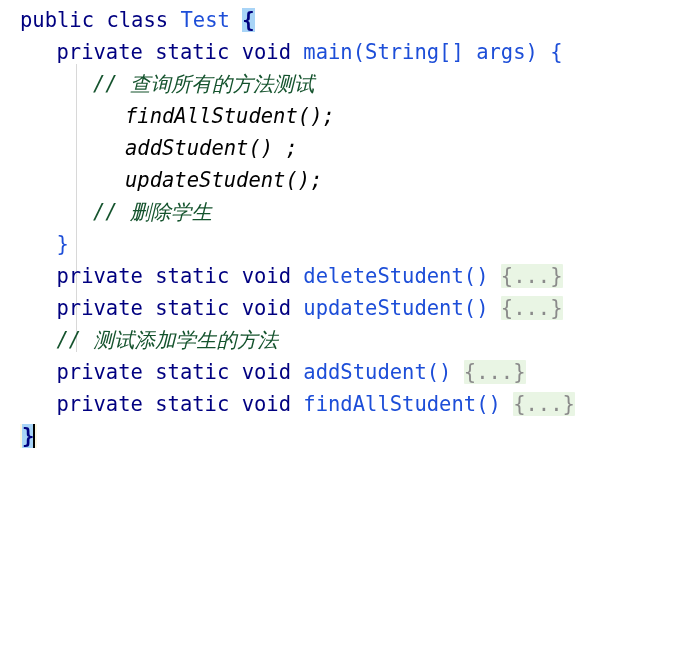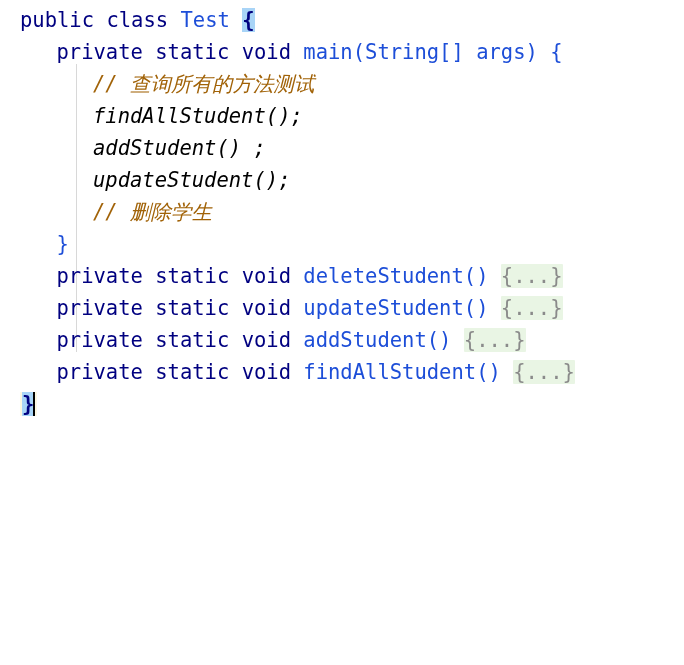--- a/index.html
+++ b/index.html
@@ -50,23 +50,24 @@
   .kw {
     color: #000080;
     font-weight: normal;
   }
   .plain {
     color: #1d4ed8;
   }
   .mth {
     color: #000000;
     font-style: italic;
+    margin-left: 32px;
   }
   .cmt {
-    color: #a16207;
+    color: #14532d;
     font-style: italic;
   }
   .fold {
     color: #8a8a8a;
     background: #e9f5e4;
     border-radius: 1px;
   }
   .brace-match {
     background: #a8d4f7;
     color: #000080;
@@ -95,17 +96,18 @@
       <div class="line"><span style="display: inline-block; width: 20px;"></span><span class="kw">public class </span><span class="plain">Test </span><span class="brace-match">{</span></div>
       <div class="line"><span style="display: inline-block; width: 56.5px;"></span><span class="kw">private static void </span><span class="plain">main(String[] args) {</span></div>
       <div class="line"><span style="display: inline-block; width: 93px;"></span><span class="cmt">// 查询所有的方法测试</span></div>
       <div class="line"><span style="display: inline-block; width: 93px;"></span><span class="mth">findAllStudent();</span></div>
       <div class="line"><span style="display: inline-block; width: 93px;"></span><span class="mth">addStudent() ;</span></div>
       <div class="line"><span style="display: inline-block; width: 93px;"></span><span class="mth">updateStudent();</span></div>
       <div class="line"><span style="display: inline-block; width: 93px;"></span><span class="cmt">// 删除学生</span></div>
       <div class="line"><span style="display: inline-block; width: 56.5px;"></span><span class="plain">}</span></div>
       <div class="line"><span style="display: inline-block; width: 56.5px;"></span><span class="kw">private static void </span><span class="plain">deleteStudent() </span><span class="fold">{...}</span></div>
       <div class="line"><span style="display: inline-block; width: 56.5px;"></span><span class="kw">private static void </span><span class="plain">updateStudent() </span><span class="fold">{...}</span></div>
+      <div class="line"><span style="display: inline-block; width: 56.5px;"></span><span class="cmt">// 测试添加学生的方法</span></div>
       <div class="line"><span style="display: inline-block; width: 56.5px;"></span><span class="kw">private static void </span><span class="plain">addStudent() </span><span class="fold">{...}</span></div>
       <div class="line"><span style="display: inline-block; width: 56.5px;"></span><span class="kw">private static void </span><span class="plain">findAllStudent() </span><span class="fold">{...}</span></div>
       <div class="line"><span style="display: inline-block; width: 20px;"></span><span class="caret-line"><span class="brace-match">}</span><span class="caret"></span></span></div>
     </div>
 </div>
 
 </body></html>

